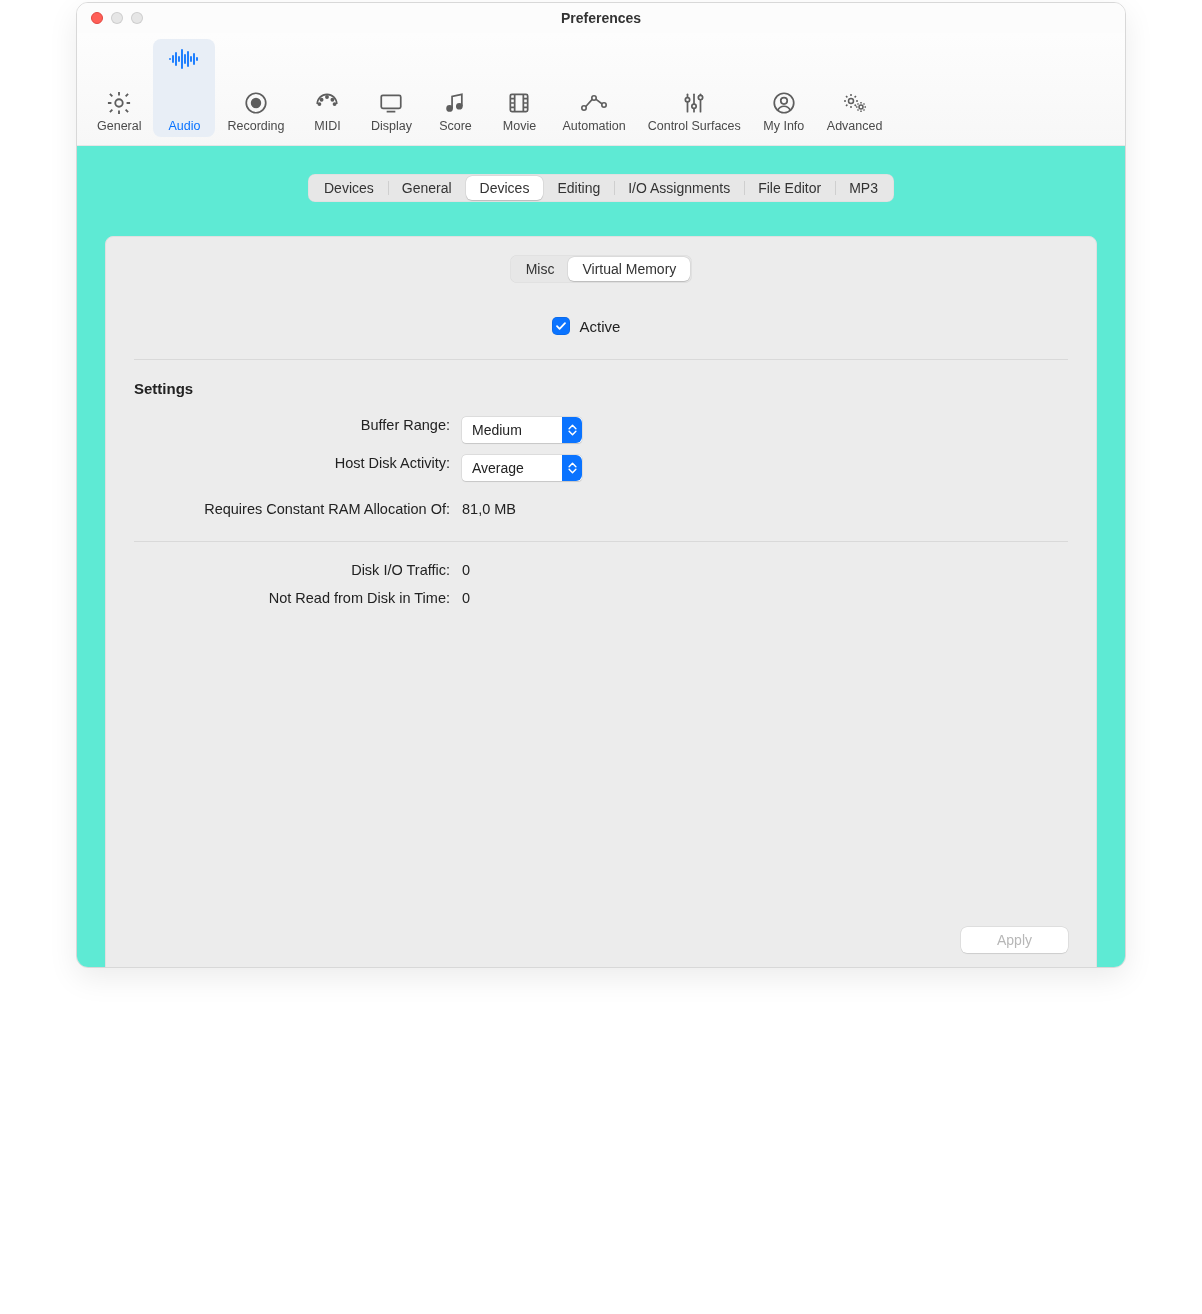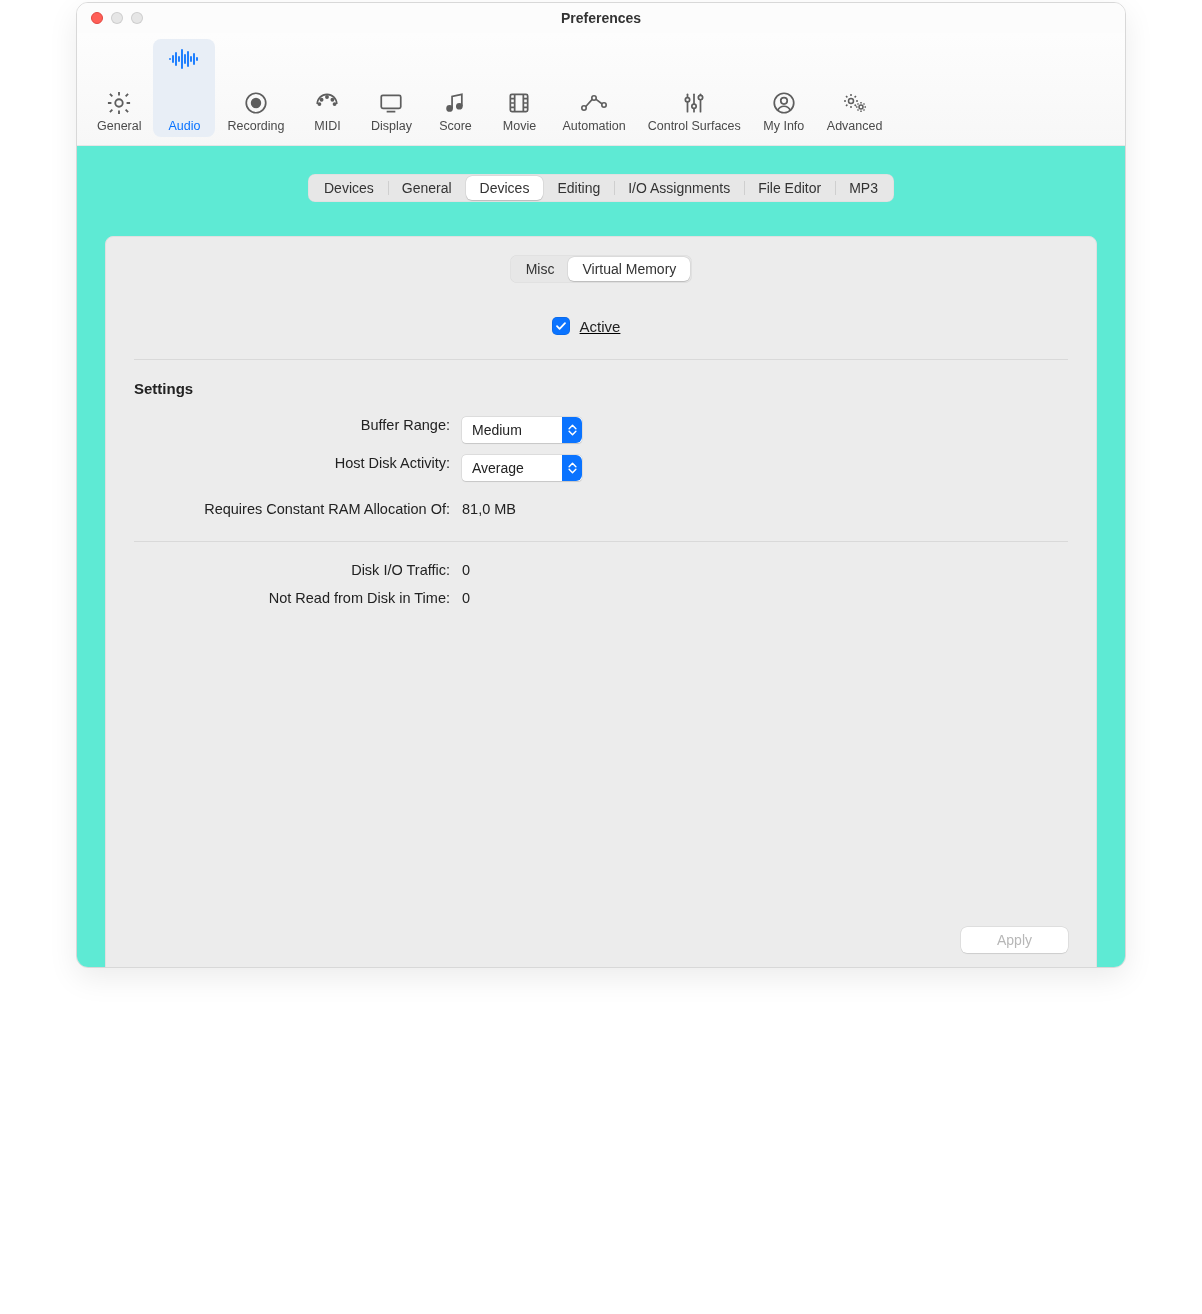--- a/index.html
+++ b/index.html
@@ -144,21 +144,20 @@
       display:flex;
       align-items:center;
       justify-content:center;
       gap: 12px;
       margin: 14px 0 18px 0;
       position: relative;
     }
     .active-row .row-inner{
       display:flex;align-items:center;gap:10px;
       margin-left: -30px;
-      text-decoration: underline;
     }
     .checkbox {
       width: 18px; height: 18px;
       background: #0a73ff;
       border-radius: 5px;
       display:inline-flex;align-items:center;justify-content:center;
       box-shadow: inset 0 0 0 0.5px rgba(0,0,0,0.15);
     }
     .checkbox svg { width: 12px; height: 12px; color: #fff; }
     .active-label { font-size: 15px; color:#222; }

